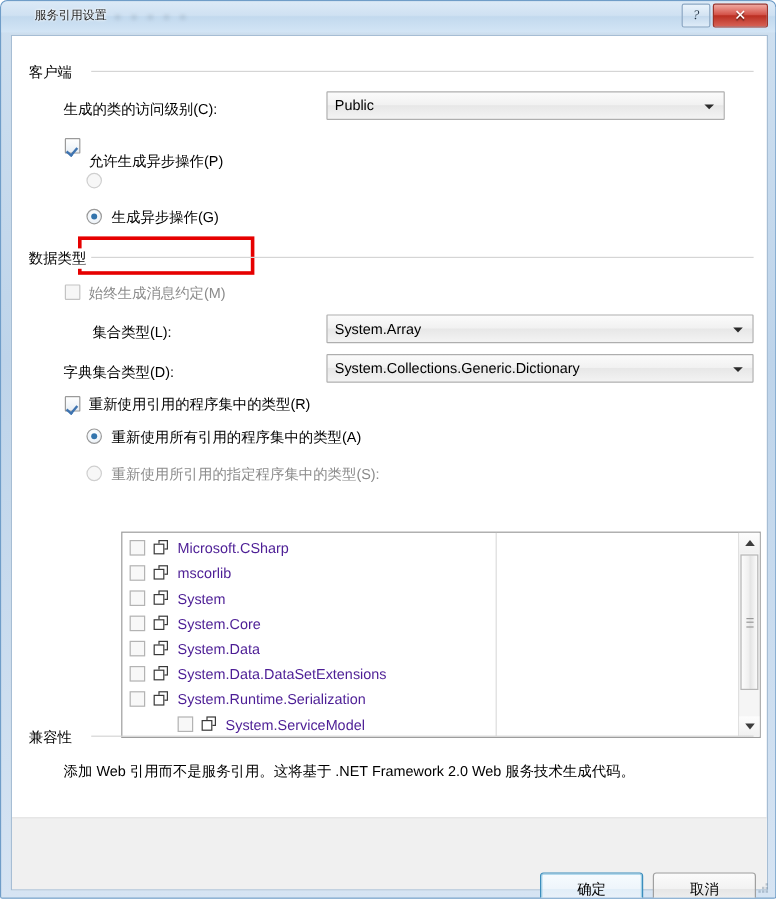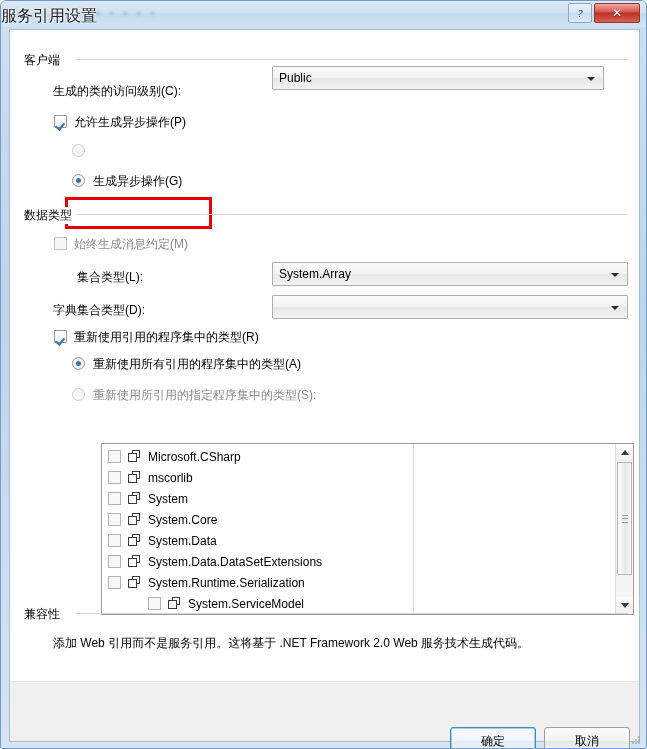--- a/index.html
+++ b/index.html
@@ -28,22 +28,22 @@
 
   
   #titlebar {
     position: absolute;
     left: 0; top: 0;
     width: 647px; height: 26px;
     background: linear-gradient(to bottom, #dceaf7 0%, #cfe1f2 45%, #c2d9ee 50%, #d3e5f5 100%);
   }
   #title-text {
     position: absolute;
-    left: 0; top: 5px;
-    font-size: 16px;
+    left: 28px; top: 5px;
+    font-size: 10px;
     color: #1e1e1e;
     white-space: nowrap;
     text-shadow: 0 0 3px #ffffff, 0 0 2px #ffffff;
     text-align: center;
   }
   #title-ghost {
     position: absolute;
     left: 95px; top: 6px;
     font-size: 12px;
     color: rgba(90,100,115,0.35);
@@ -240,21 +240,21 @@
     position: absolute;
     left: 0px; top: 3px;
     width: 9px; height: 9px;
     box-sizing: border-box;
     border: 1px solid #3a3a3a;
     background: #ffffff;
   }
   .list-row .row-label {
     margin-left: 6px;
     font-size: 12px;
-    color: #000000;
+    color: #4c1d95;
     white-space: nowrap;
   }
 
   
   #list-scroll {
     position: absolute;
     right: 0; top: 0;
     width: 17px; height: 170px;
     background: #f5f5f5;
     border-left: 1px solid #e0e0e0;
@@ -345,27 +345,27 @@
     <div class="win-btn" id="help-btn">?</div>
     <div class="win-btn" id="close-btn">✕</div>
   </div>
 
   <div id="content">
 
     <div class="group-label" style="left:14px; top:22px;font-family:Liberation Serif, serif;">客户端</div>
     <div class="group-rule" style="left:66px; top:29px; width:552px;"></div>
 
     <div class="lbl" style="left:43px; top:53px;">生成的类的访问级别(C):</div>
-    <div class="combo" style="left:262px; top:36px; width:332px;">
+    <div class="combo" style="left:262px; top:46px; width:332px;">
       <span class="combo-text">Public</span>
       <span class="combo-arrow"></span>
     </div>
 
     <div class="cbox checked" style="left:44px; top:85px;"></div>
-    <div class="lbl" style="left:64px; top:84px;">允许生成异步操作(P)</div>
+    <div class="lbl" style="left:64px; top:96px;">允许生成异步操作(P)</div>
 
     <div class="radio dim" style="left:62px; top:114px;"></div>
 
     <div class="radio selected" style="left:62px; top:144px;"></div>
     <div class="lbl" style="left:83px; top:143px;">生成异步操作(G)</div>
 
     <div id="highlight-box"></div>
 
     <div class="group-label" style="left:14px; top:177px;">数据类型</div>
     <div class="group-rule" style="left:66px; top:184px; width:552px;"></div>
@@ -374,20 +374,21 @@
     <div class="lbl dim" style="left:64px; top:206px;">始终生成消息约定(M)</div>
 
     <div class="lbl" style="left:43px; top:239px;margin-left:24px;">集合类型(L):</div>
     <div class="combo" style="left:262px; top:232px; width:356px;">
       <span class="combo-text">System.Array</span>
       <span class="combo-arrow"></span>
     </div>
 
     <div class="lbl" style="left:43px; top:272px;">字典集合类型(D):</div>
     <div class="combo" style="left:262px; top:265px; width:356px;">
+      <span class="combo-text">System.Collections.Generic.Dictionary</span>
       <span class="combo-arrow"></span>
     </div>
 
     <div class="cbox checked" style="left:44px; top:300px;"></div>
     <div class="lbl" style="left:64px; top:299px;">重新使用引用的程序集中的类型(R)</div>
 
     <div class="radio selected" style="left:62px; top:327px;"></div>
     <div class="lbl" style="left:83px; top:326px;">重新使用所有引用的程序集中的类型(A)</div>
 
     <div class="radio dim" style="left:62px; top:358px;"></div>

